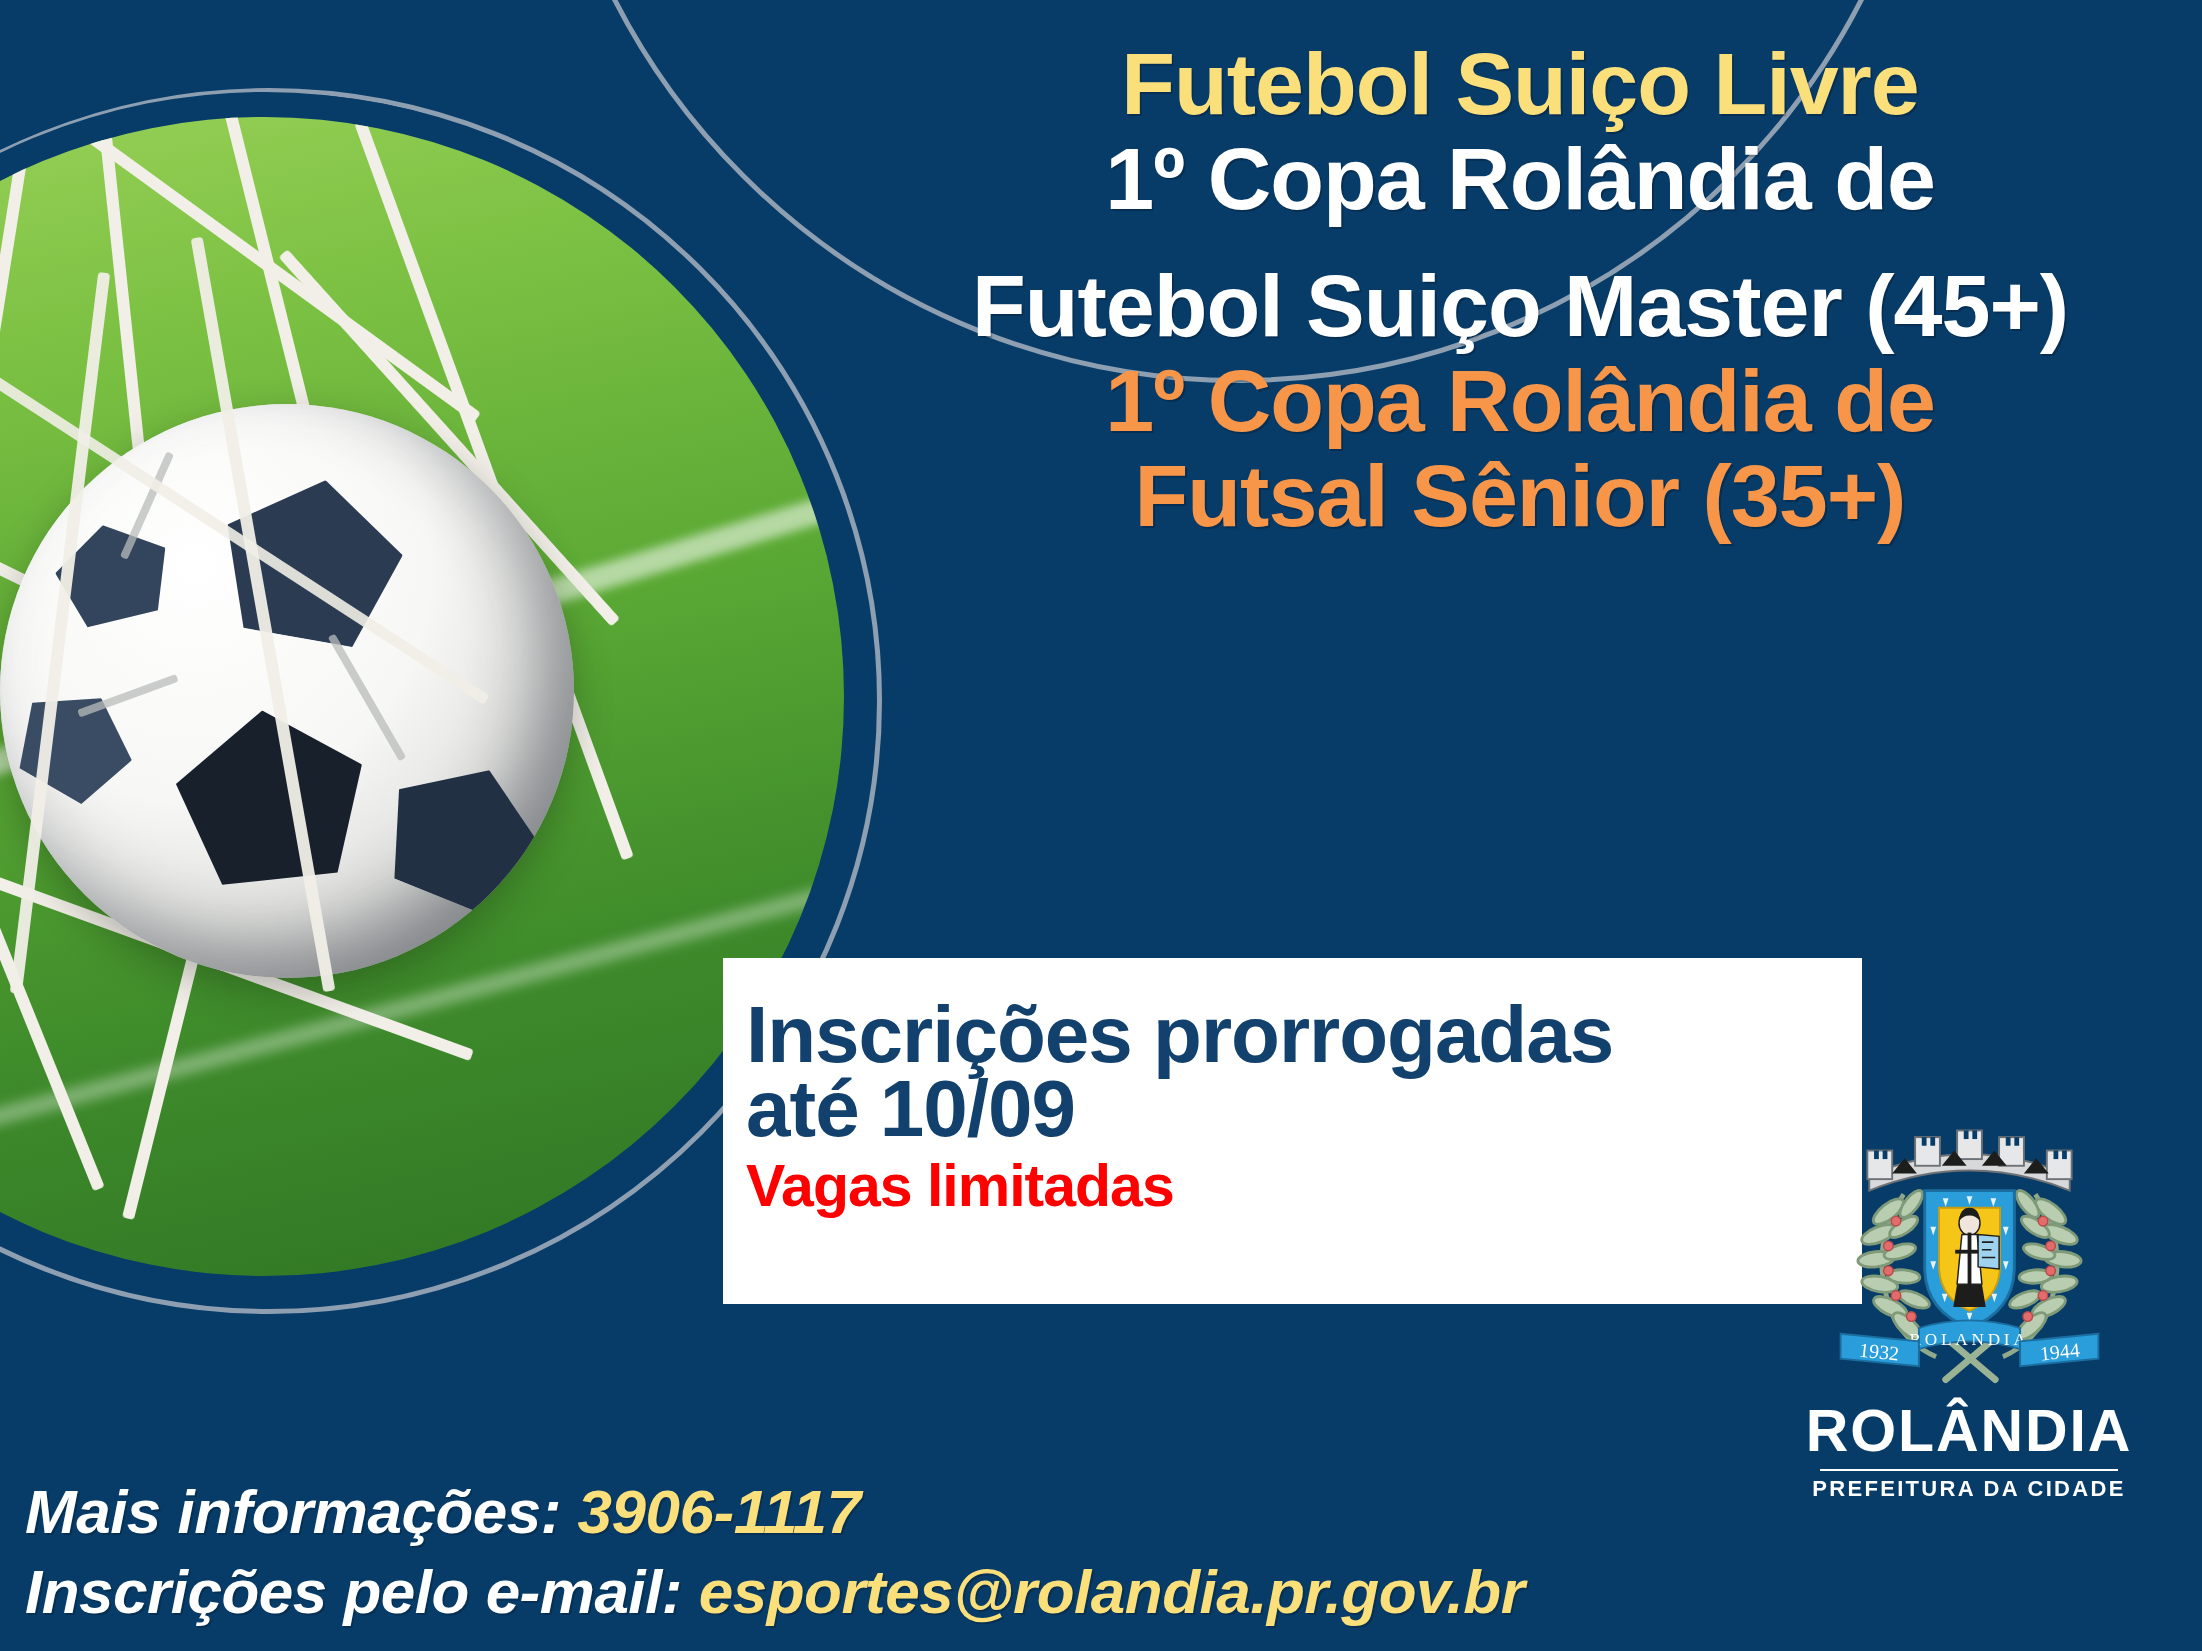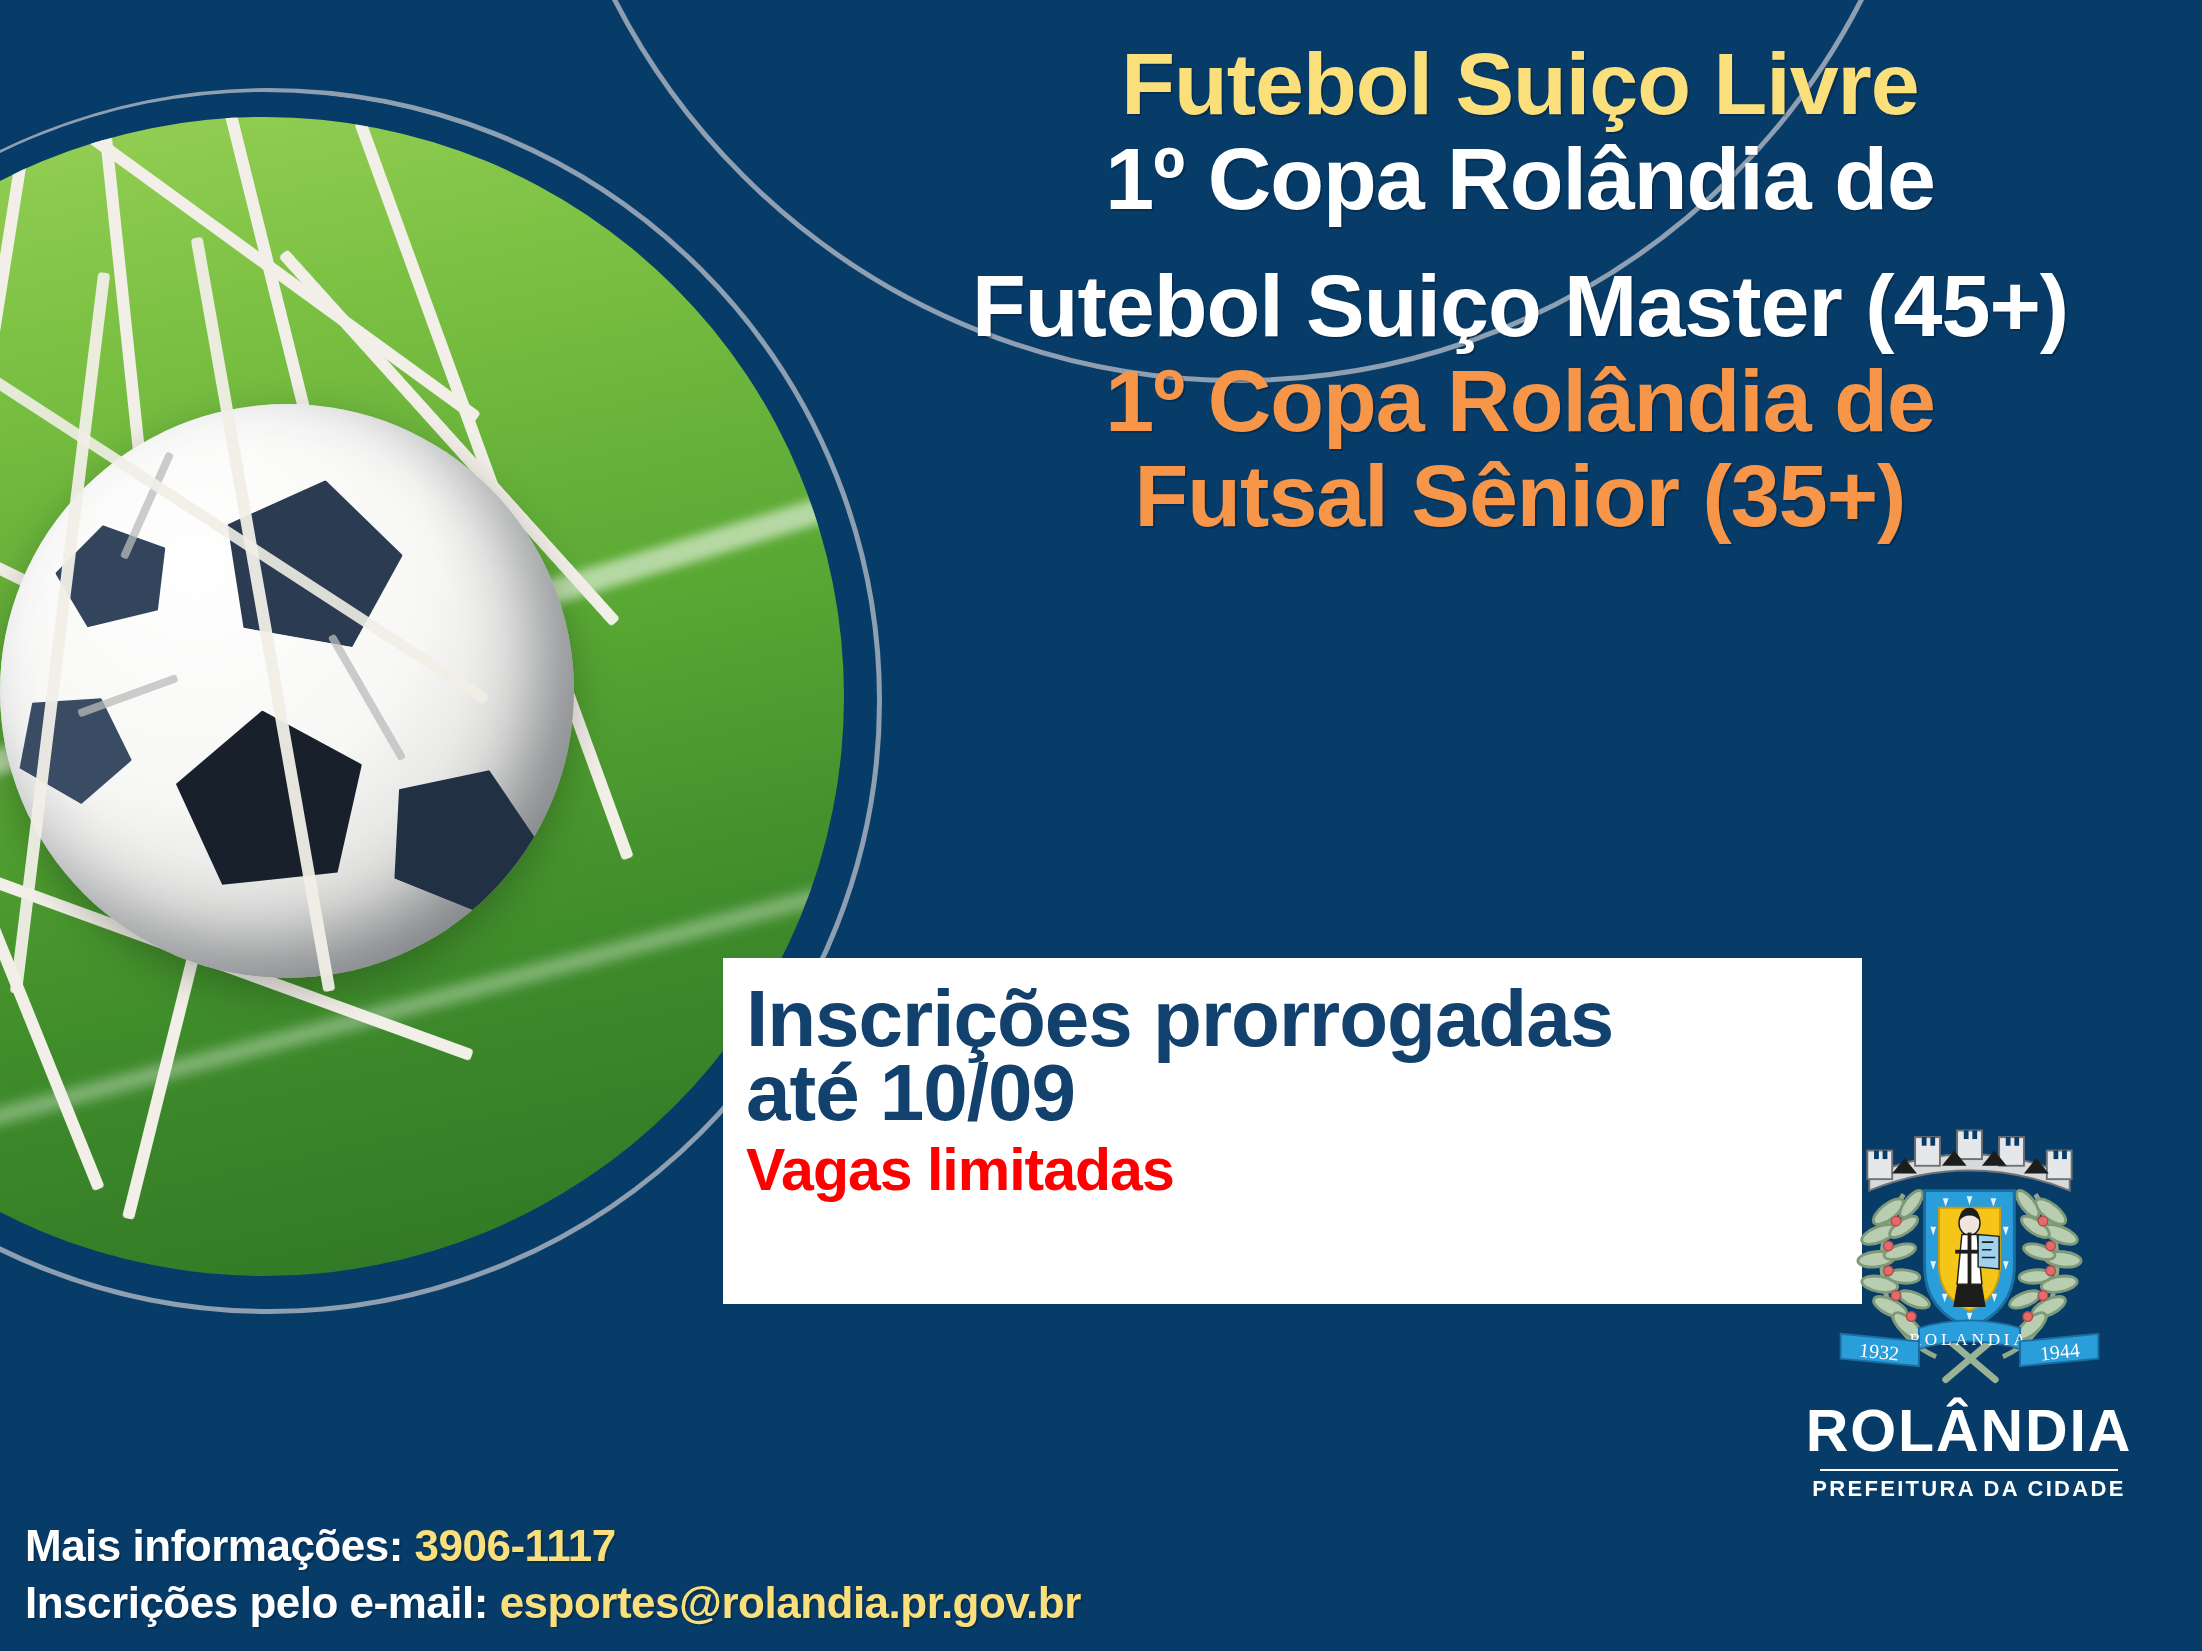--- a/index.html
+++ b/index.html
@@ -129,47 +129,48 @@
   }
   #notice-l1,#notice-l2{
     color:#13416e;
     font-weight:700;
     font-size:80px;
     line-height:.92;
     letter-spacing:-1px;
     white-space:nowrap;
     margin-left:23px;
   }
-  #notice-l1{padding-top:24px;}
+  #notice-l1{padding-top:40px;}
   #notice-l2{}
   #notice-l3{
     color:#ff0000;
     font-weight:700;
     font-size:59px;
     line-height:1;
     letter-spacing:-1px;
     white-space:nowrap;
     margin-left:23px;
     margin-top:11.5px;
   }
 
   
   #footer{
     position:absolute;
     left:25px; bottom:21px;
     width:2007px;
   }
   .foot-line{
     font-weight:700;
-    font-size:44px;
+    font-size:62px;
     line-height:1.28;
     color:#ffffff;
     white-space:nowrap;
     letter-spacing:-0.5px;
     text-shadow:1.9px 1.9px 0 rgba(0,0,0,.2);
+    font-style:italic;
   }
   .foot-accent{color:#fbdf7b;}
 
   
   #logo{
     position:absolute;
     right:32.5px; top:1116px;
     width:401px;
     text-align:center;
   }

